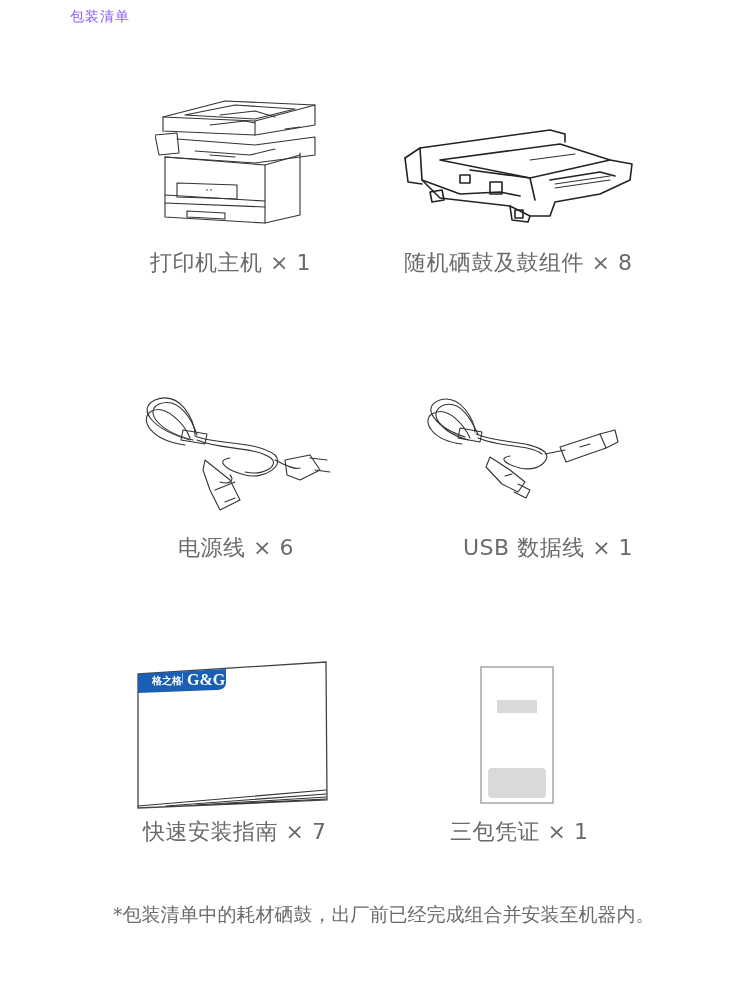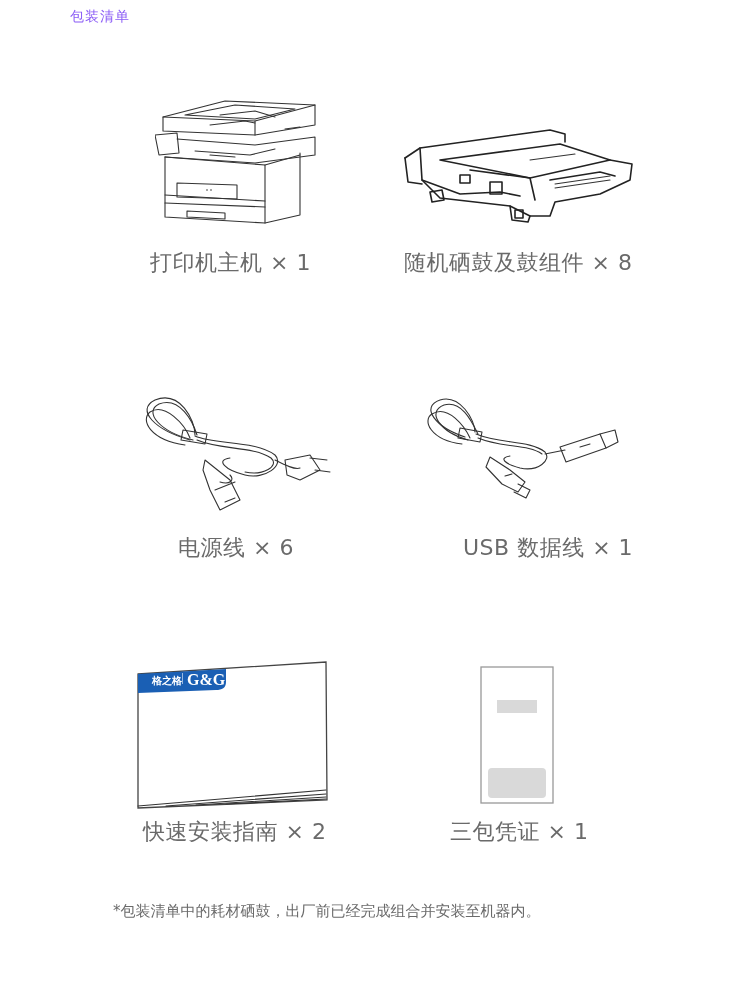--- a/index.html
+++ b/index.html
@@ -1,21 +1,21 @@
 <!DOCTYPE html>
 <html><head>
 <meta charset="utf-8">
 <style>
   html, body { margin: 0; padding: 0; background: #ffffff; }
   body { width: 750px; height: 997px; position: relative; overflow: hidden;
          font-family: "DejaVu Sans", "Liberation Sans", sans-serif; color: #6e6e6e; }
   .title { position: absolute; left: 70px; top: 8px; font-size: 14px; color: #8b5cf6; letter-spacing: 1px; }
   .label { position: absolute; font-size: 22px; color: #6a6a6a; white-space: nowrap; letter-spacing: 0.5px; }
   .illus { position: absolute; }
-  .note { position: absolute; left: 113px; top: 902px; font-size: 15px; color: #6a6a6a; white-space: nowrap; }
+  .note { position: absolute; left: 113px; top: 902px; font-size: 19px; color: #6a6a6a; white-space: nowrap; }
   svg { display: block; }
   .ln { fill: none; stroke: #333; stroke-width: 1.1; stroke-linejoin: round; stroke-linecap: round; }
   .lnb { fill: none; stroke: #222; stroke-width: 1.6; stroke-linejoin: round; stroke-linecap: round; }
 </style>
 </head>
 <body>
 
 <div class="title">包装清单</div>
 
 <div class="illus" style="left:155px; top:95px;">
@@ -118,21 +118,21 @@
     <path d="M2 14 L90 9 L90 22 C90 28 86 30 80 30 L2 33 Z" fill="#1a5fb4"></path>
     <path class="ln" d="M2 146 L190 130" stroke="#333" stroke-width="1.6"></path>
     <path class="ln" d="M30 146 L190 134" stroke="#444"></path>
     <path class="ln" d="M60 145 L190 137" stroke="#555"></path>
     <path class="ln" d="M90 144 L190 139" stroke="#666"></path>
   </svg>
   <span style="position:absolute; left:16px; top:14px; font-size:10px; color:#fff; font-weight:bold; font-family:'DejaVu Serif', serif;">格之格</span>
   <span style="position:absolute; left:46px; top:13px; width:1px; height:11px; background:#9bb9e0;"></span>
   <span style="position:absolute; left:51px; top:11px; font-size:16px; color:#fff; font-weight:bold; font-family:'Liberation Serif', serif;">G&amp;G</span>
 </div>
-<div class="label" style="left:143px; top:817px;">快速安装指南 × 2</div>
+<div class="label" style="left:143px; top:817px;">快速安装指南 × 7</div>
 
 <div class="illus" style="left:480px; top:666px;">
   <svg width="76" height="140" viewBox="0 0 76 140">
     <rect x="1" y="1" width="72" height="136" fill="#fff" stroke="#999" stroke-width="1.3"></rect>
     <rect x="17" y="34" width="40" height="13" fill="#d9d9d9"></rect>
     <rect x="8" y="102" width="58" height="30" rx="4" fill="#d9d9d9"></rect>
   </svg>
 </div>
 <div class="label" style="left:450px; top:817px;">三包凭证 × 1</div>
 

